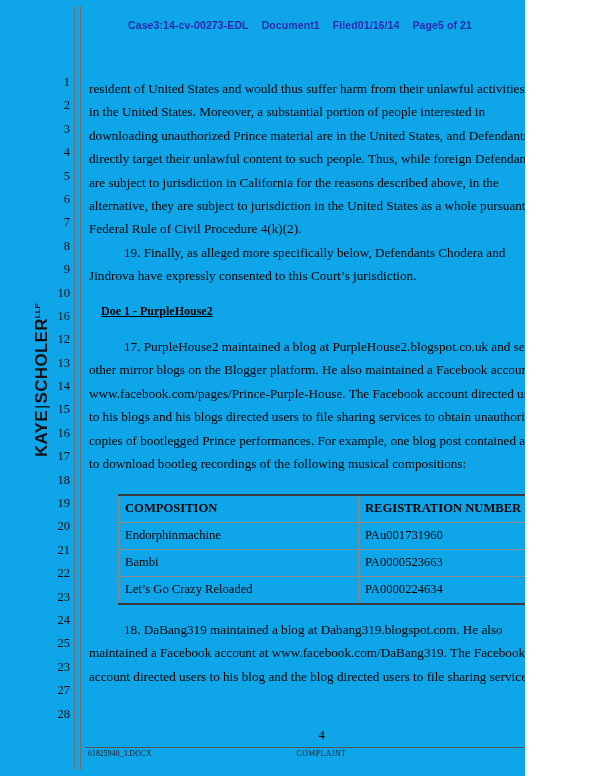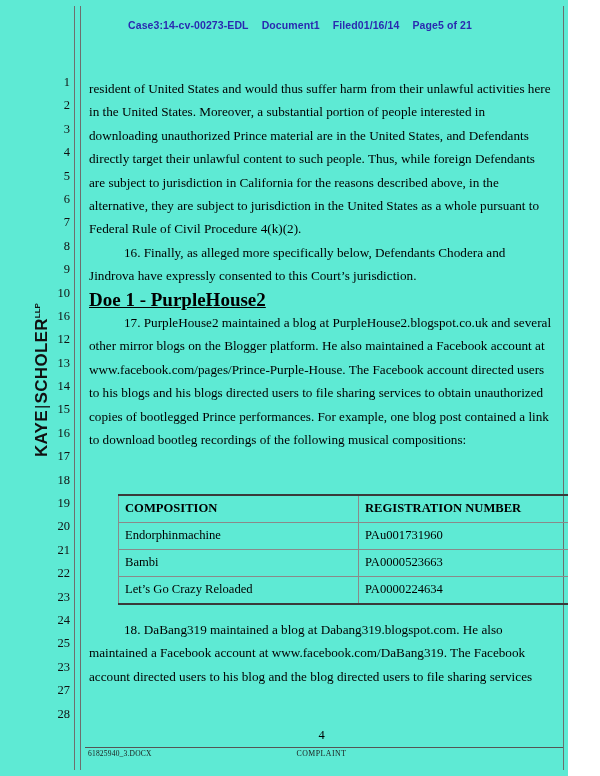--- a/index.html
+++ b/index.html
@@ -2,23 +2,23 @@
 <html><head>
 <meta charset="utf-8">
 <style>
   html, body {
     margin: 0;
     padding: 0;
     background: #ffffff;
   }
   .page {
     position: relative;
-    width: 568px;
+    width: 525px;
     height: 776px;
-    background: #5eead4;
+    background: #0ea5e9;
     overflow: hidden;
     font-family: "Liberation Serif", "DejaVu Serif", serif;
     color: #000000;
   }
 
   
   .ecf-header {
     position: absolute;
     top: 19px;
     left: 0;
@@ -107,25 +107,25 @@
   }
   .para {
     font-size: 13.2px;
     line-height: 23.4px;
     text-align: left;
     margin: 0;
   }
   .para.indent { text-indent: 35px; }
 
   .doe-heading {
-    font-size: 19px;
+    font-size: 12px;
     line-height: 23.4px;
     font-weight: 700;
     text-decoration: underline;
-    margin: 0;
+    margin: 12px;
     display: block;
   }
   .doe-heading span { display: inline; }
 
   
   .comp-table {
     position: absolute;
     left: 118px;
     top: 494px;
     width: 440px;
@@ -233,21 +233,21 @@
     <div>25</div>
     <div>23</div>
     <div>27</div>
     <div>28</div>
   </div>
 
   <div class="firm-name"><span>KAYE</span><span class="bar">|</span><span>SCHOLER</span><span class="llp">LLP</span></div>
 
   <div class="body-area">
     <p class="para">resident of United States and would thus suffer harm from their unlawful activities here in the United States.  Moreover, a substantial portion of people interested in downloading unauthorized Prince material are in the United States, and Defendants directly target their unlawful content to such people.  Thus, while foreign Defendants are subject to jurisdiction in California for the reasons described above, in the alternative, they are subject to jurisdiction in the United States as a whole pursuant to Federal Rule of Civil Procedure 4(k)(2).</p>
-    <p class="para indent">16.  Finally, as alleged more specifically below, Defendants Chodera and Jindrova have expressly consented to this Court’s jurisdiction.</p>
+    <p class="para indent">19.  Finally, as alleged more specifically below, Defendants Chodera and Jindrova have expressly consented to this Court’s jurisdiction.</p>
     <div class="doe-heading"><span>Doe 1 - PurpleHouse2</span></div>
     <p class="para indent">17.  PurpleHouse2 maintained a blog at PurpleHouse2.blogspot.co.uk and several other mirror blogs on the Blogger platform.  He also maintained a Facebook account at www.facebook.com/pages/Prince-Purple-House.  The Facebook account directed users to his blogs and his blogs directed users to file sharing services to obtain unauthorized copies of bootlegged Prince performances.  For example, one blog post contained a link to download bootleg recordings of the following musical compositions:</p>
   </div>
 
   <table class="comp-table">
     <thead>
       <tr>
         <th class="col-composition">COMPOSITION</th>
         <th class="col-registration">REGISTRATION NUMBER</th>
       </tr>

